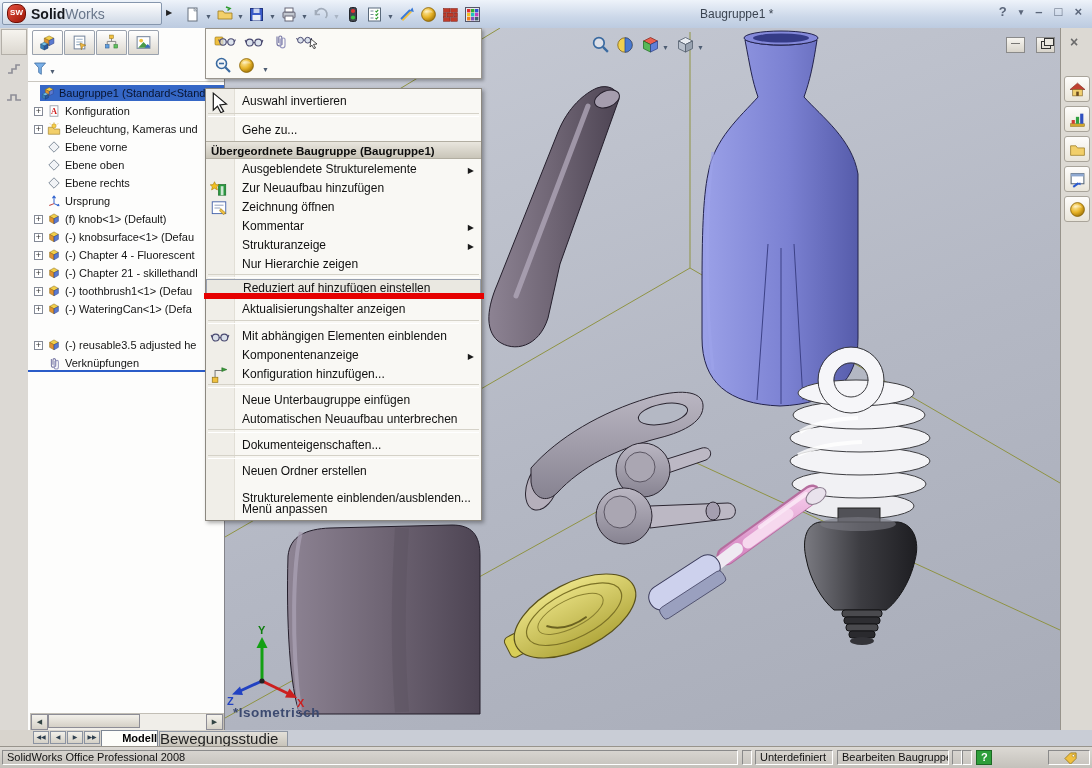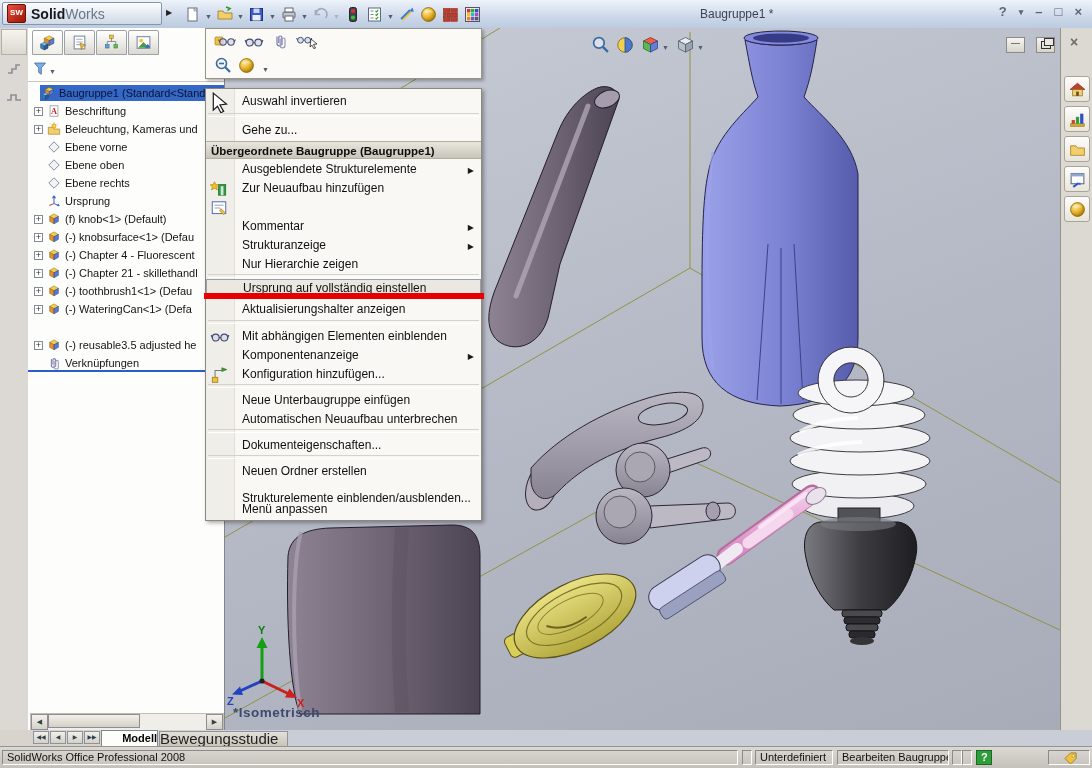--- a/index.html
+++ b/index.html
@@ -6,21 +6,21 @@
   body{width:1092px;height:768px;position:relative;overflow:hidden;
        font-family:"Liberation Sans",sans-serif;background:#c8c5bf;
        -webkit-font-smoothing:antialiased}
 
   
   #titlebar{position:absolute;left:0;top:0;width:1092px;height:28px;
     background:linear-gradient(#eef3fa,#ccd8e9 60%,#bccbe0);border-bottom:1px solid #8fa3bd}
   #logo{position:absolute;left:2px;top:2px;width:160px;height:23px;box-sizing:border-box;
     background:linear-gradient(#fdfdfe,#cfd9e6);border:1px solid #8596ad;border-radius:2px;
     display:flex;align-items:center;padding-left:4px}
-  #logo .cube{width:17px;height:17px;flex:none;border-radius:2px;
+  #logo .cube{width:17px;height:17px;flex:none;border-radius:8px;
     background:linear-gradient(135deg,#e65040,#9c1606);border:1px solid #6e0f04;
     color:#fff;font-size:8px;font-weight:bold;text-align:center;line-height:16px}
   #logo .t1{font-weight:bold;color:#15181d;font-size:14px;margin-left:5px}
   #logo .t2{color:#68768a;font-size:14px}
   .flyarr{position:absolute;left:166px;top:8px;font-size:8px;color:#222}
   #maintb{position:absolute;left:182px;top:3px;height:22px;display:flex;align-items:center;gap:1px}
   .tbi{width:21px;height:21px;display:flex;align-items:center;justify-content:center}
   .dd{width:9px;color:#4e5d72;font-size:7px;text-align:center;padding-top:5px}
   .dd.dis{color:#a9b4c3}
   #wintitle{position:absolute;left:700px;top:7px;font-size:12px;color:#3b4451}
@@ -391,21 +391,21 @@
           <use href="#i-asm"></use>
         </svg>
         <span>Baugruppe1 (Standard&lt;Standard</span>
       </span>
   </div>
   <div class="trow" style="top:74px">
       <span class="exp"></span>
       <svg class="ti">
         <use href="#i-annot"></use>
       </svg>
-      <span>Beschriftung</span>
+      <span>Konfiguration</span>
     </div>
   <div class="trow" style="top:92px">
       <span class="exp"></span>
       <svg class="ti">
         <use href="#i-light"></use>
       </svg>
       <span>Beleuchtung, Kameras und</span>
     </div>
   <div class="trow" style="top:110px">
       <span class="exp hid"></span>
@@ -749,25 +749,26 @@
   <div class="mi" style="top:32px"><span>Gehe zu...</span></div>
   <div class="mhead" style="top:52px">Übergeordnete Baugruppe (Baugruppe1)</div>
   <div class="mi" style="top:71px"><span>Ausgeblendete Strukturelemente</span><span class="arr">▶</span></div>
   <svg class="gico" style="top:91px;width:18px;height:18px" viewBox="0 0 16 16">
       <use href="#i-libadd"></use>
     </svg>
   <div class="mi" style="top:90px"><span>Zur Neuaufbau hinzufügen</span></div>
   <svg class="gico" style="top:110px;width:18px;height:18px" viewBox="0 0 16 16">
       <use href="#i-drawopen"></use>
     </svg>
+  <div class="mi" style="top:109px"><span>Zeichnung öffnen</span></div>
   <div class="mi" style="top:128px"><span>Kommentar</span><span class="arr">▶</span></div>
   <div class="mi" style="top:147px"><span>Strukturanzeige</span><span class="arr">▶</span></div>
   <div class="mi" style="top:166px"><span>Nur Hierarchie zeigen</span></div>
   <div class="msep" style="top:185px"></div>
-  <div class="mi hl" style="top:190px"><span>Ursprung auf vollständig einstellen</span></div>
+  <div class="mi hl" style="top:190px"><span>Reduziert auf hinzufügen einstellen</span></div>
   <div class="mi" style="top:211px"><span>Aktualisierungshalter anzeigen</span></div>
   <div class="msep" style="top:231px"></div>
   <svg class="gico" style="top:240px;width:20px;height:15px" viewBox="0 0 18 14">
       <use href="#i-glasses"></use>
     </svg>
   <div class="mi" style="top:238px"><span>Mit abhängigen Elementen einblenden</span></div>
   <div class="mi" style="top:257px"><span>Komponentenanzeige</span><span class="arr">▶</span></div>
   <svg class="gico" style="top:277px;width:18px;height:18px" viewBox="0 0 16 16">
       <use href="#i-config"></use>
     </svg>

